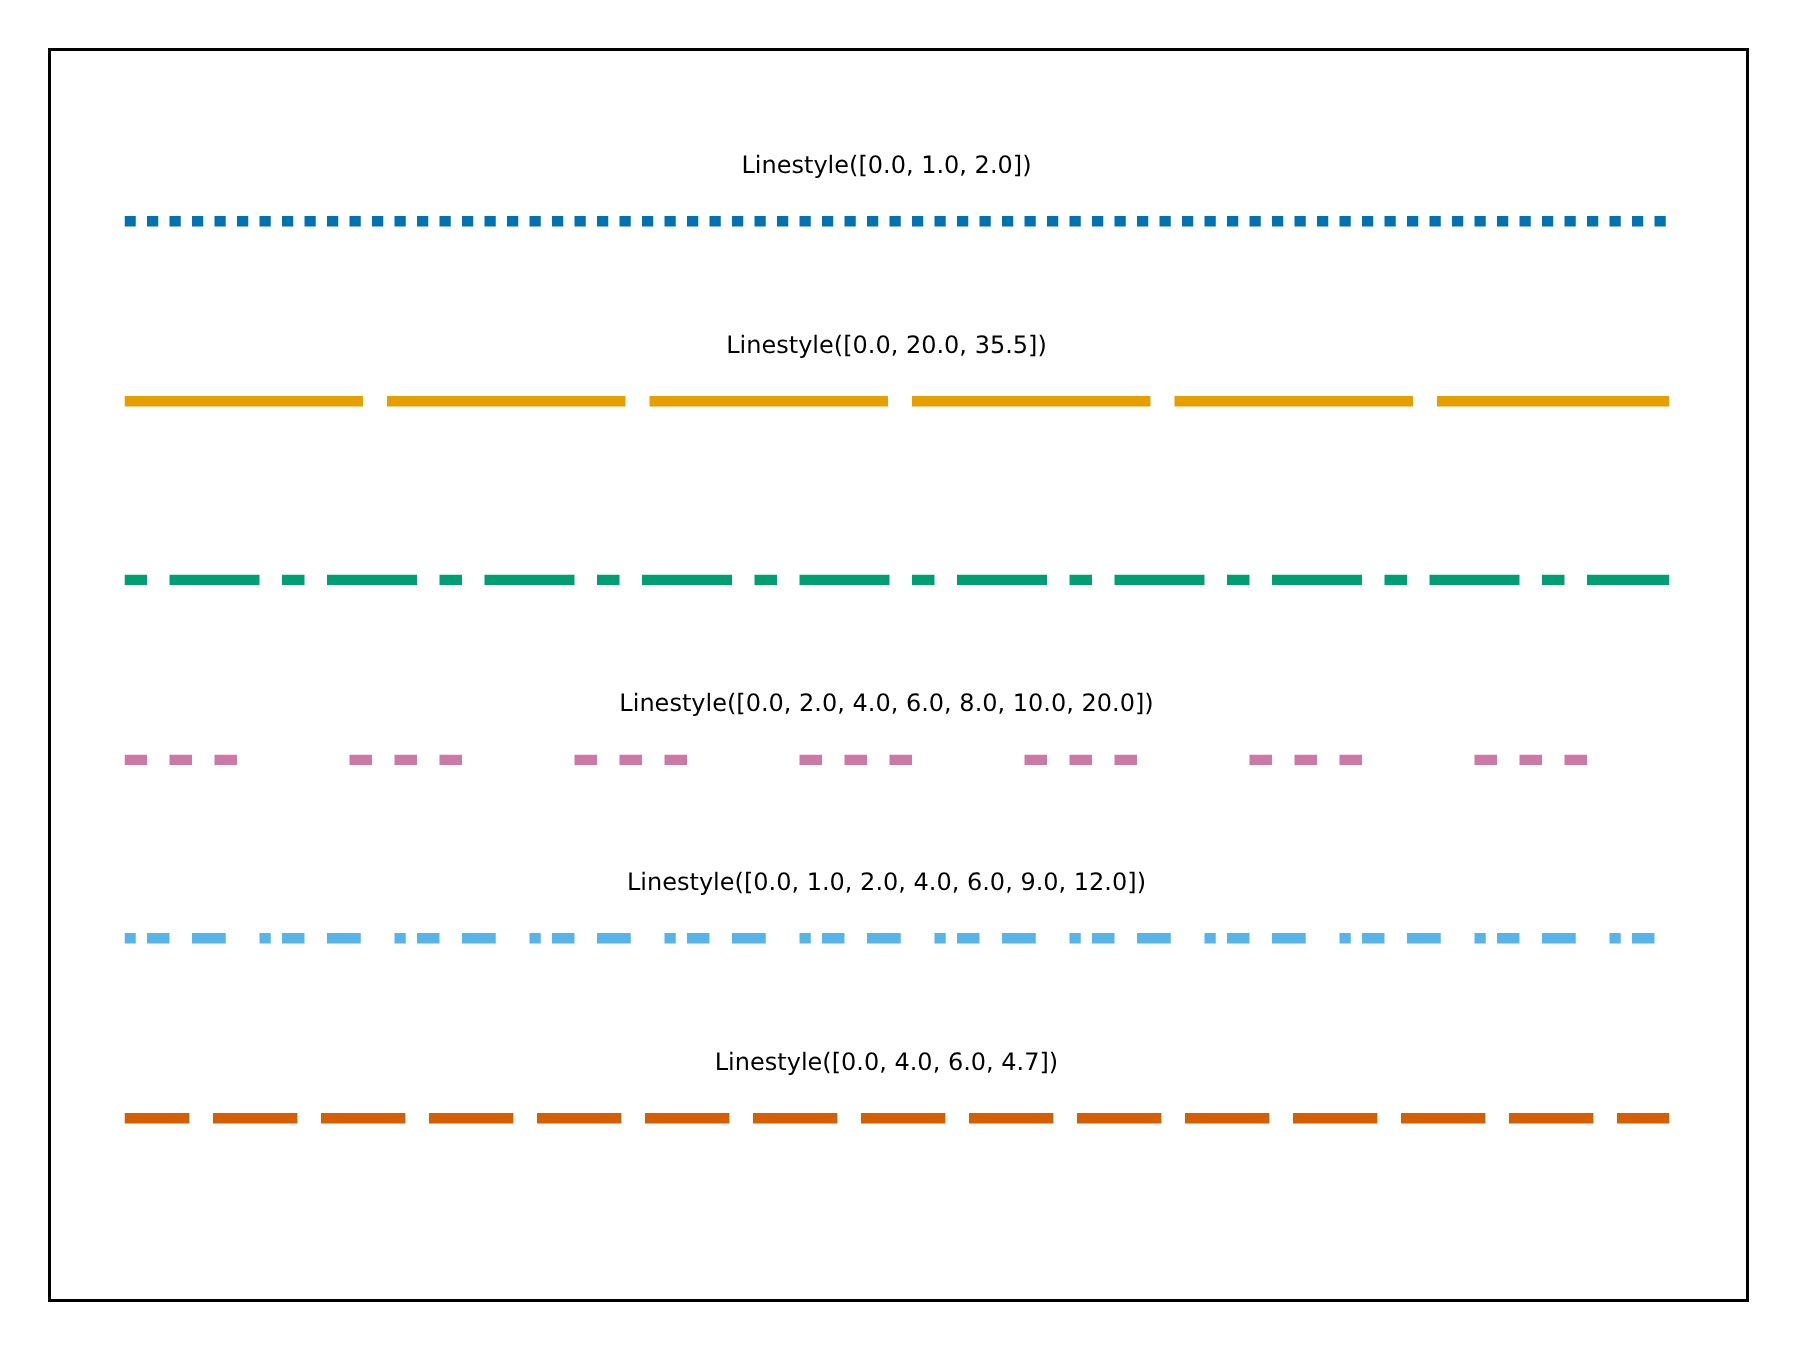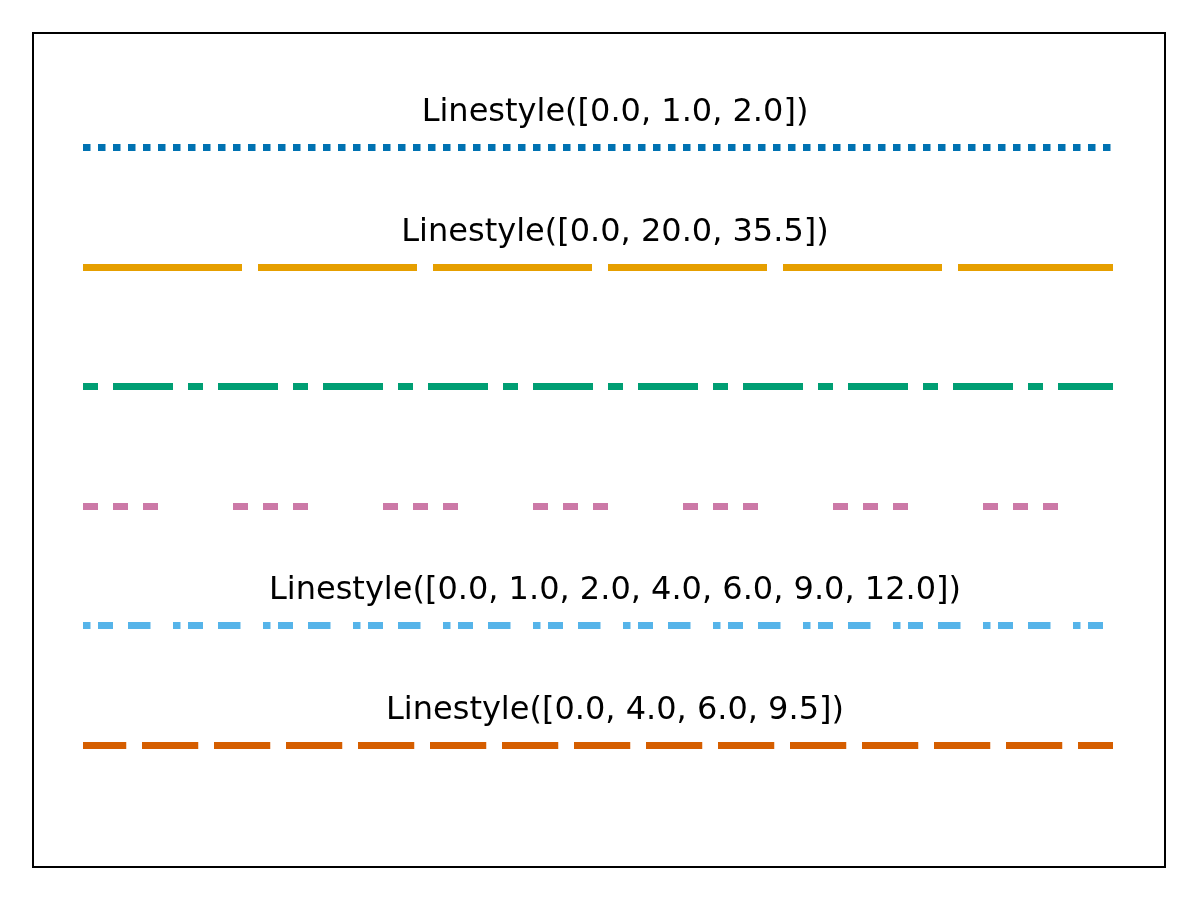--- a/index.html
+++ b/index.html
@@ -22,25 +22,25 @@
     left: 32px;
     top: 32px;
     width: 1130px;
     height: 832px;
     border: 2px solid #000000;
     background: #ffffff;
     box-sizing: content-box;
   }
   .row-label {
     position: absolute;
-    left: 48px;
+    left: 24px;
     width: 1134px;
     height: 32px;
     text-align: center;
-    font-size: 32px;
+    font-size: 16px;
     line-height: 30px;
     color: #000000;
     white-space: pre;
   }
   .row-line {
     position: absolute;
     left: 83px;
     display: block;
   }
 </style>
@@ -54,24 +54,25 @@
     <svg width="1030" height="8" class="row-line" style="top: 144px;">
       <line x1="0" y1="3.5" x2="1030" y2="3.5" stroke="#0072B2" stroke-width="7" stroke-linecap="butt" stroke-dasharray="7.5 7.5"></line>
     </svg>
     <div class="row-label" style="top: 214.5px;">Linestyle([0.0, 20.0, 35.5])</div>
     <svg width="1030" height="8" class="row-line" style="top: 263.5px;">
       <line x1="0" y1="3.5" x2="1030" y2="3.5" stroke="#E69F00" stroke-width="7" stroke-linecap="butt" stroke-dasharray="159 16"></line>
     </svg>
     <svg width="1030" height="8" class="row-line" style="top: 383px;">
       <line x1="0" y1="3.5" x2="1030" y2="3.5" stroke="#009E73" stroke-width="7" stroke-linecap="butt" stroke-dasharray="15 15 60 15"></line>
     </svg>
+    <div class="row-label" style="top: 453.5px;">Linestyle([0.0, 2.0, 4.0, 6.0, 8.0, 10.0, 20.0])</div>
     <svg width="1030" height="8" class="row-line" style="top: 502.5px;">
       <line x1="0" y1="3.5" x2="1030" y2="3.5" stroke="#CC79A7" stroke-width="7" stroke-linecap="butt" stroke-dasharray="15 15 15 15 15 75"></line>
     </svg>
     <div class="row-label" style="top: 573px;">Linestyle([0.0, 1.0, 2.0, 4.0, 6.0, 9.0, 12.0])</div>
     <svg width="1030" height="8" class="row-line" style="top: 622px;">
       <line x1="0" y1="3.5" x2="1030" y2="3.5" stroke="#56B4E9" stroke-width="7" stroke-linecap="butt" stroke-dasharray="7.5 7.5 15 15 22.5 22.5"></line>
     </svg>
-    <div class="row-label" style="top: 692.5px;">Linestyle([0.0, 4.0, 6.0, 9.5])</div>
+    <div class="row-label" style="top: 692.5px;">Linestyle([0.0, 4.0, 6.0, 4.7])</div>
     <svg width="1030" height="8" class="row-line" style="top: 741.5px;">
       <line x1="0" y1="3.5" x2="1030" y2="3.5" stroke="#D55E00" stroke-width="7" stroke-linecap="butt" stroke-dasharray="56.25 15.75" stroke-dashoffset="13"></line>
     </svg>
   </div>
 
 </body></html>

